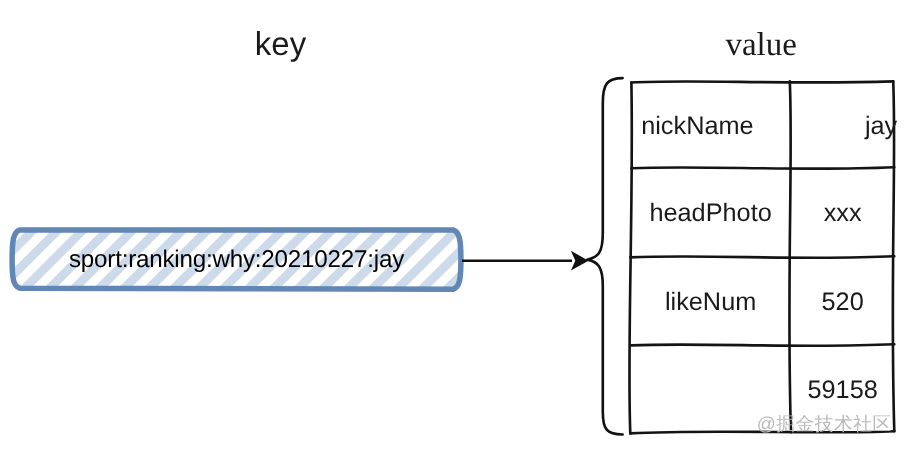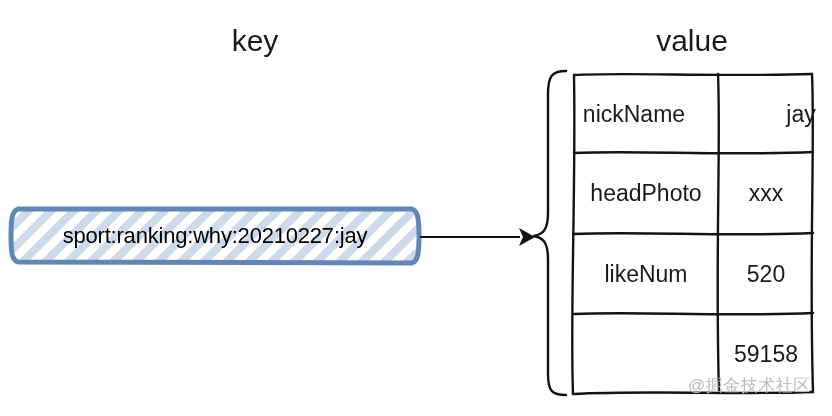--- a/index.html
+++ b/index.html
@@ -27,21 +27,21 @@
   
   .heading {
     position: absolute;
     font-size: 30px;
     line-height: 1;
     color: #1a1a1a;
     white-space: nowrap;
     font-weight: 400;
   }
   #key-heading  { left: 0;   top: 26px; width: 430px; text-align: center; padding-left: 40px; }
-  #value-heading{ left: 573px; top: 26px; width: 238px; text-align: center; }
+  #value-heading{ left: 573px; top: 26px; width: 238px; text-align: center; font-family: Liberation Serif, serif; }
 
   
   #key-capsule {
     position: absolute;
     left: 8px;
     top: 203px;
     width: 414px;
     height: 65px;
   }
   #key-capsule svg { display: block; }

